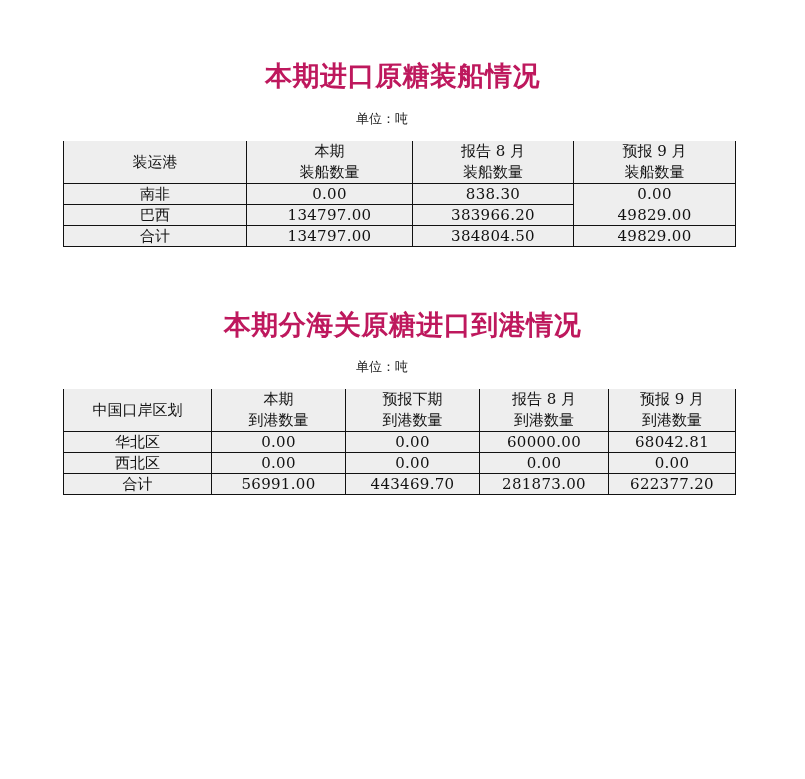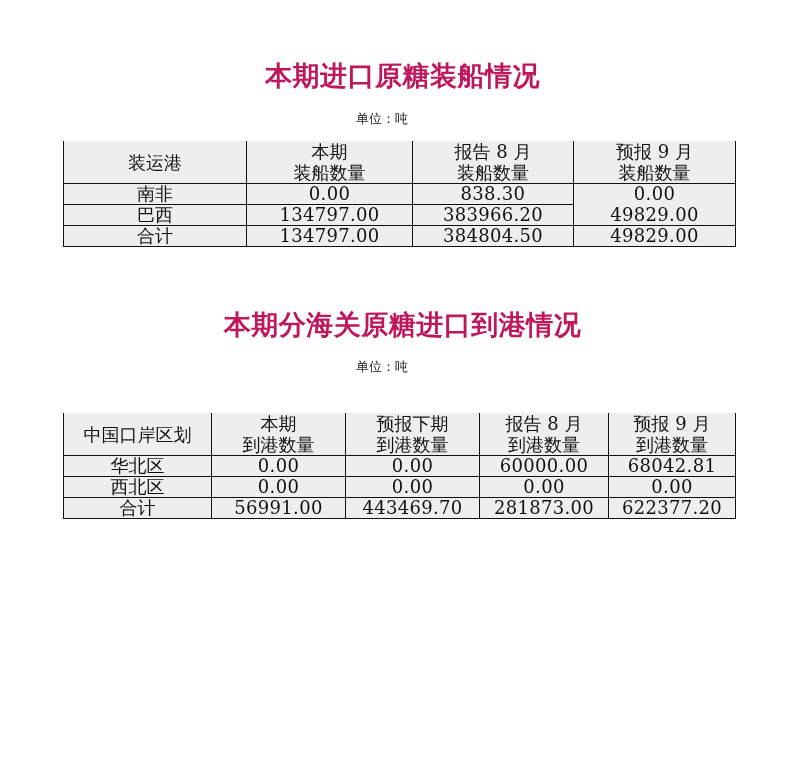--- a/index.html
+++ b/index.html
@@ -4,21 +4,21 @@
 <style>
   html, body { margin: 0; padding: 0; background: #ffffff; }
   body { width: 805px; height: 779px; position: relative; overflow: hidden;
          font-family: "DejaVu Serif", "Liberation Serif", serif; color: #111; }
   .title { position: absolute; left: 0; width: 805px; text-align: center;
            font-family: "DejaVu Sans", "Liberation Sans", sans-serif;
            font-size: 27px; font-weight: bold; letter-spacing: 0.5px; color: #be185d; }
   .unit { position: absolute; left: 0; width: 738px; text-align: center;
           font-size: 13px; color: #222; margin-left: 13px; }
   table { position: absolute; border-collapse: collapse; table-layout: fixed;
-          left: 63px; font-size: 18px; }
+          left: 63px; font-size: 15px; }
   td { background: #eeeeee; border: 1.5px solid #111; text-align: center;
        padding: 0; line-height: 20px; white-space: nowrap; }
   tr.hdr td { line-height: 21px; }
   tr.hdr td { border-top: none; }
   .num { letter-spacing: 0.3px; }
   .nob { border-bottom: none !important; }
   .not { border-top: none !important; }
 </style>
 </head>
 <body>
@@ -66,21 +66,21 @@
     <td class="num">134797.00</td>
     <td class="num">384804.50</td>
     <td class="num">49829.00</td>
   </tr>
 </tbody>
   </table>
 
 <div class="title" style="top:307px;">本期分海关原糖进口到港情况</div>
 <div class="unit" style="top:358px;">单位：吨</div>
 
-<table style="top:389px; width:672px;margin-top:24px;">
+<table style="top:389px; width:672px;">
   <colgroup>
     <col style="width:148px">
       <col style="width:134px">
       <col style="width:134px">
       <col style="width:129px">
       <col style="width:127px">
   </colgroup>
   <tbody>
       <tr class="hdr">
     <td><span>中国口岸区划</span></td>

